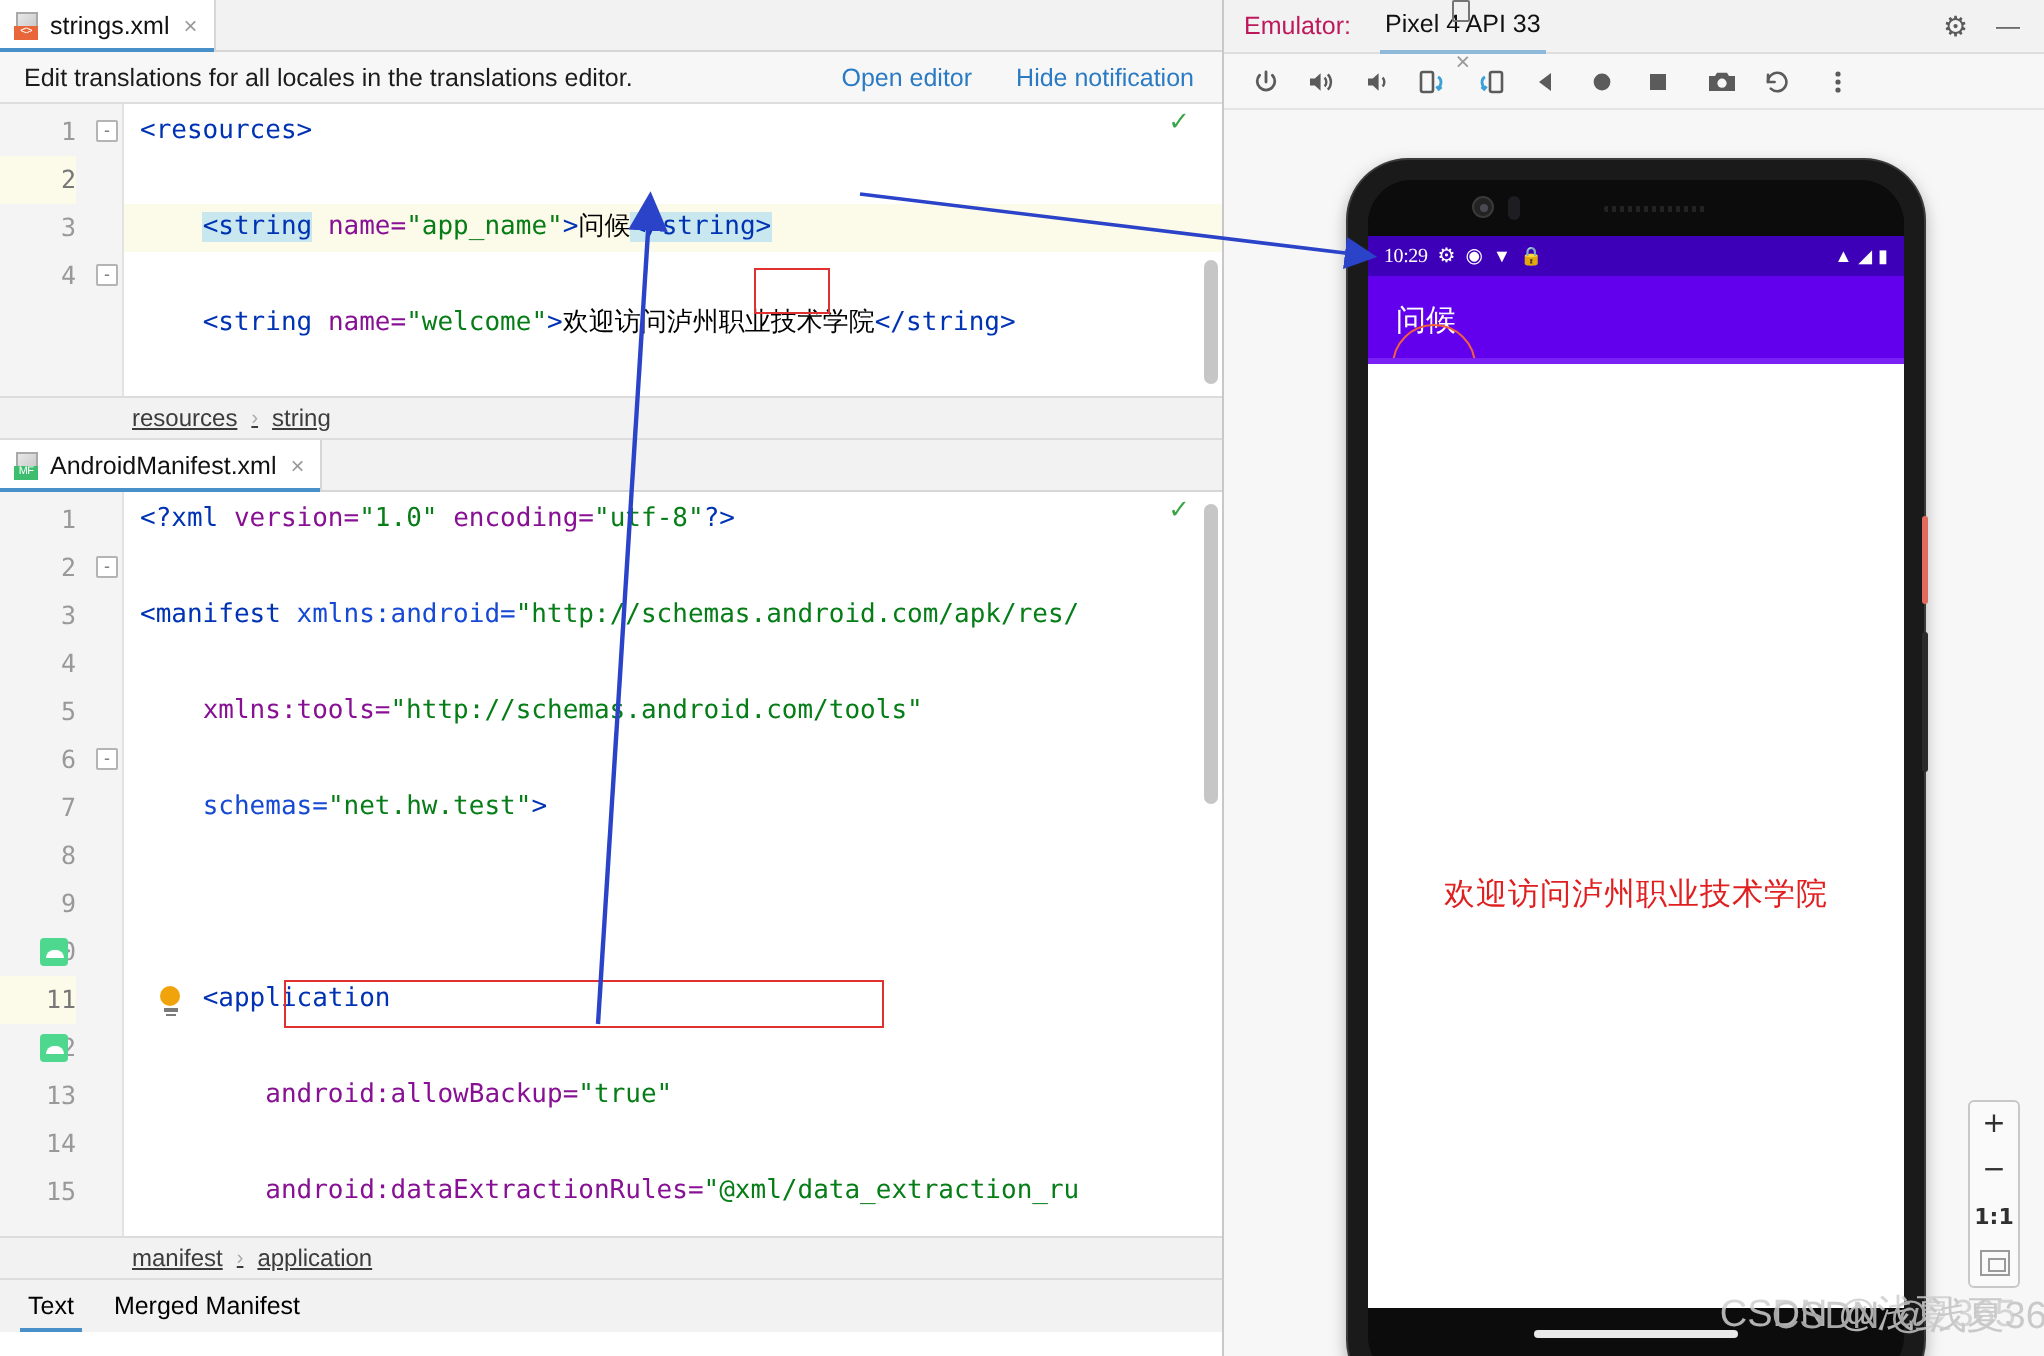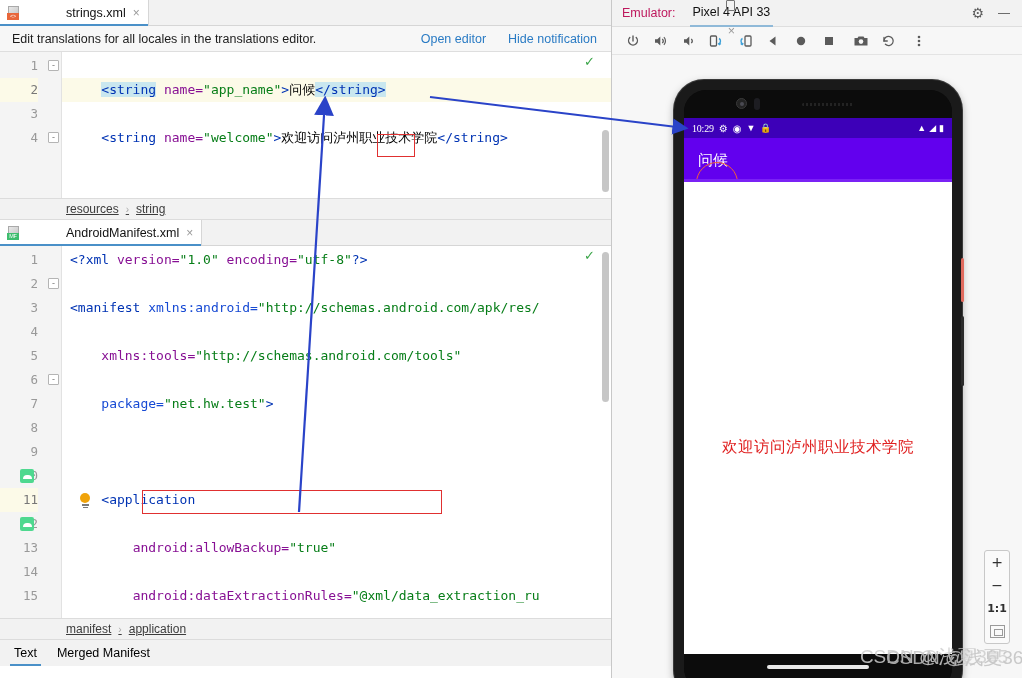--- a/index.html
+++ b/index.html
@@ -18,21 +18,21 @@
          border-right: 1px solid #c8c8c8; overflow: hidden; }
 
   
   .tabstrip { height: 26px; background: #f2f2f2; display: flex; align-items: stretch;
               border-bottom: 1px solid #d6d6d6; position: relative; }
   .tab { display: flex; align-items: center; gap: 5px; padding: 0 8px 0 7px;
          background: #fff; border-right: 1px solid #d6d6d6;
          font-size: 12.5px; color: #111; position: relative; }
   .tab.active::after { content: ""; position: absolute; left: 0; right: 0; bottom: -1px;
                        height: 2px; background: #4a90c8; }
-  .tab .tname { white-space: nowrap; margin-left: 41px; }
+  .tab .tname { white-space: nowrap; }
   .tab .tclose { color: #9a9a9a; font-size: 12px; margin-left: 2px; }
   .fileicon { width: 13px; height: 14px; position: relative; flex: 0 0 13px; }
   .fileicon .sheet { position:absolute; left:1px; top:0; width:11px; height:9px;
         background: linear-gradient(135deg,#e8e8e8 0%,#c9c9c9 100%);
         border:1px solid #a9a9a9; }
   .fileicon .badge { position:absolute; left:0; bottom:0; height:7px; width:12px;
         background:#e8663a; color:#fff; font-size:5.5px; line-height:7px; text-align:center;
         font-family:"Liberation Sans", sans-serif; letter-spacing:-0.3px;}
   .fileicon.mf .badge { background:#3ebd6e; }
 
@@ -205,20 +205,21 @@
     <div class="notif">
       <span>Edit translations for all locales in the translations editor.</span>
       <span class="spacer"></span>
       <span class="lnk">Open editor</span>
       <span class="lnk">Hide notification</span>
     </div>
 
     <div class="editor" style="height:146px;">
       <div class="gutter"></div>
       <div class="codearea" id="strings-code">
+          <div class="cline" style="top: 2px;"><span class="tok-tag">&lt;resources&gt;</span></div>
           <div class="cline hl-line" style="top: 26px;"><span class="tok-txt">    </span><span class="tok-tag sel">&lt;string</span><span class="tok-txt"> </span><span class="tok-attr">name=</span><span class="tok-str">"app_name"</span><span class="tok-tag">&gt;</span><span class="tok-txt">问候</span><span class="tok-tag sel">&lt;/string&gt;</span></div>
           <div class="cline" style="top: 50px;"><span class="tok-txt">    </span><span class="tok-tag">&lt;string</span><span class="tok-txt"> </span><span class="tok-attr">name=</span><span class="tok-str">"welcome"</span><span class="tok-tag">&gt;</span><span class="tok-txt">欢迎访问泸州职业技术学院</span><span class="tok-tag">&lt;/string&gt;</span></div>
         </div>
       <span class="okcheck" style="top:2px;">✓</span>
       <div class="vscroll" style="top:78px;height:62px;"></div>
 
       <div class="redbox" style="left:377px; top:82px; width:38px; height:23px;"></div>
     <div class="lnum" style="top: 2px;">1</div>
         <div class="foldmark" style="top: 8px;">-</div>
         <div class="lnum" style="top: 26px; background: rgb(252, 250, 232); color: rgb(119, 119, 119);">2</div>
@@ -243,21 +244,21 @@
         <span class="tclose">×</span>
       </div>
     </div>
 
     <div class="editor" style="height:372px;">
       <div class="gutter"></div>
       <div class="codearea" id="manifest-code">
           <div class="cline" style="top: 2px;"><span class="tok-pi">&lt;?xml </span><span class="tok-attr">version=</span><span class="tok-str">"1.0"</span><span class="tok-txt"> </span><span class="tok-attr">encoding=</span><span class="tok-str">"utf-8"</span><span class="tok-pi">?&gt;</span></div>
           <div class="cline" style="top: 26px;"><span class="tok-tag">&lt;manifest </span><span class="tok-name">xmlns:android=</span><span class="tok-str">"http://schemas.android.com/apk/res/</span></div>
           <div class="cline" style="top: 50px;"><span class="tok-txt">    </span><span class="tok-attr">xmlns:tools=</span><span class="tok-str">"http://schemas.android.com/tools"</span></div>
-          <div class="cline" style="top: 74px;"><span class="tok-txt">    </span><span class="tok-name">package=</span><span class="tok-str">"net.hw.test"</span><span class="tok-tag">&gt;</span></div>
+          <div class="cline" style="top: 74px;"><span class="tok-txt">    </span><span class="tok-name">schemas=</span><span class="tok-str">"net.hw.test"</span><span class="tok-tag">&gt;</span></div>
           <div class="cline" style="top: 98px;"><span class="tok-txt"></span></div>
           <div class="cline" style="top: 122px;"><span class="tok-txt">    </span><span class="tok-tag">&lt;application</span></div>
           <div class="cline" style="top: 146px;"><span class="tok-txt">        </span><span class="tok-attr">android:allowBackup=</span><span class="tok-str">"true"</span></div>
           <div class="cline" style="top: 170px;"><span class="tok-txt">        </span><span class="tok-attr">android:dataExtractionRules=</span><span class="tok-str">"@xml/data_extraction_ru</span></div>
         </div>
       <span class="okcheck" style="top:2px;">✓</span>
       <div class="vscroll" style="top:6px;height:150px;"></div>
 
       <div class="redbox" style="left:142px; top:244px; width:300px; height:24px;"></div>
     <div class="lnum" style="top: 2px;">1</div>

